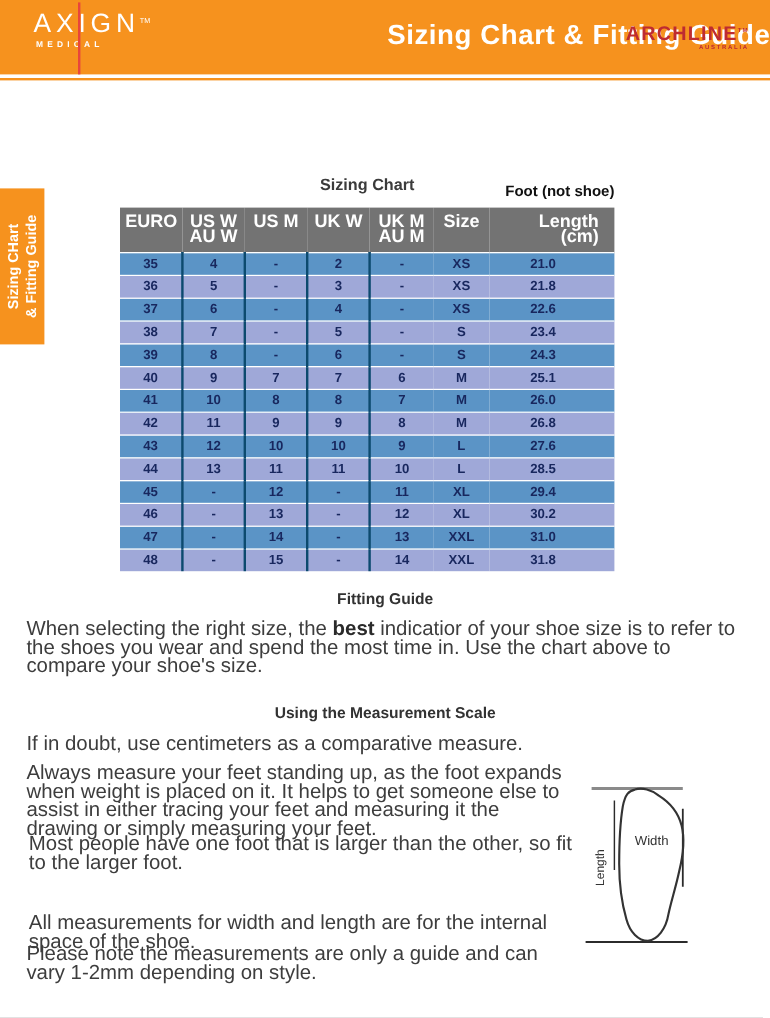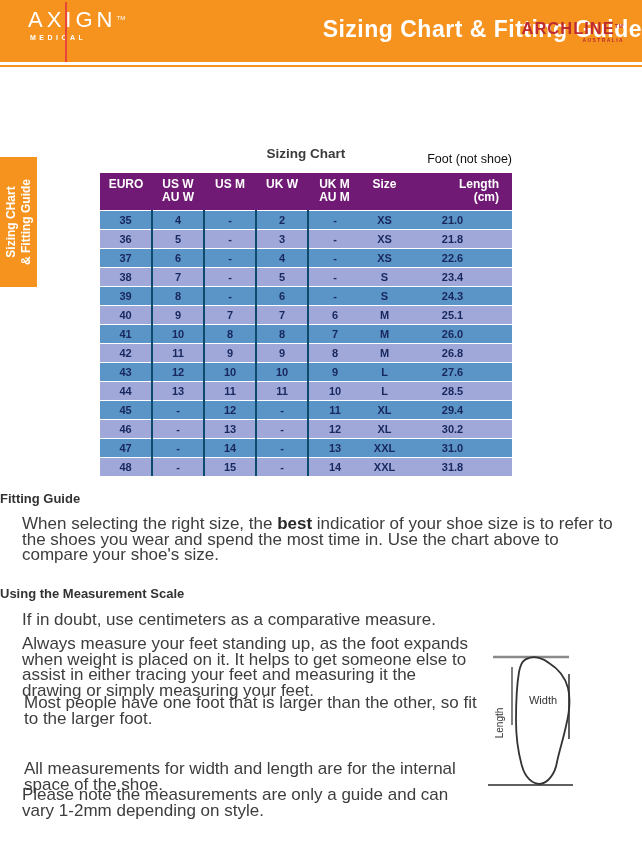--- a/index.html
+++ b/index.html
@@ -19,34 +19,34 @@
   .archline-name{font-size:16.5px;font-weight:bold;letter-spacing:1px;line-height:17px;}
   .archline-tm{font-size:5px;vertical-align:top;position:relative;top:-2px;}
   .archline-sub{font-size:5px;font-weight:bold;letter-spacing:1.4px;margin-top:0;}
 
   
   .side-tab{position:absolute;left:0;top:157px;width:37px;height:130px;background:#F6921E;}
   .side-tab-text{position:absolute;left:50%;top:50%;transform:translate(-50%,-50%) rotate(-90deg);color:#fff;font-weight:bold;font-size:12px;line-height:15px;text-align:center;white-space:nowrap;}
 
   
   .chart-title{position:absolute;left:100px;top:146px;width:412px;text-align:center;font-weight:bold;font-size:13.5px;color:#3B3B3B;}
-  .foot-note{position:absolute;left:380px;top:152px;width:132px;text-align:right;font-weight:normal;font-size:12.5px;color:#101010;}
+  .foot-note{position:absolute;left:380px;top:152px;width:132px;text-align:right;font-weight:bold;font-size:12.5px;color:#101010;}
 
   
   table.sizing{position:absolute;left:100px;top:173px;width:412px;border-collapse:collapse;table-layout:fixed;}
-  table.sizing th{background:#701a75;color:#fff;font-weight:bold;font-size:12px;line-height:13px;vertical-align:top;padding:5px 0 0 0;height:32px;text-align:center;}
+  table.sizing th{background:#737373;color:#fff;font-weight:bold;font-size:15px;line-height:13px;vertical-align:top;padding:5px 0 0 0;height:32px;text-align:center;}
   table.sizing th.col-last{text-align:right;padding-right:13px;}
   table.sizing td{height:18px;border-top:1px solid #fff;color:#18275E;font-weight:bold;font-size:11px;text-align:center;padding:0;}
   table.sizing td:nth-child(-n+4){border-right:2px solid #0c4a6e;}
   table.sizing td:last-child{text-align:center;padding-right:15px;}
   table.sizing tbody tr:nth-child(odd) td{background:#5B94C6;}
   table.sizing tbody tr:nth-child(even) td{background:#9FA8D8;}
 
   
-  .sec-heading{position:absolute;left:0;right:0;font-weight:bold;font-size:13px;color:#323232;}
+  .sec-heading{position:absolute;left:0;right:0;text-align:center;font-weight:bold;font-size:13px;color:#323232;}
   .para{position:absolute;font-size:17px;line-height:15.5px;color:#3D3D3D;}
   .para b{color:#2A2A2A;}
 
   
   .foot-diagram{position:absolute;left:485px;top:648px;width:150px;height:150px;}
 </style>
 </head>
 <body>
 
 <div class="page">

